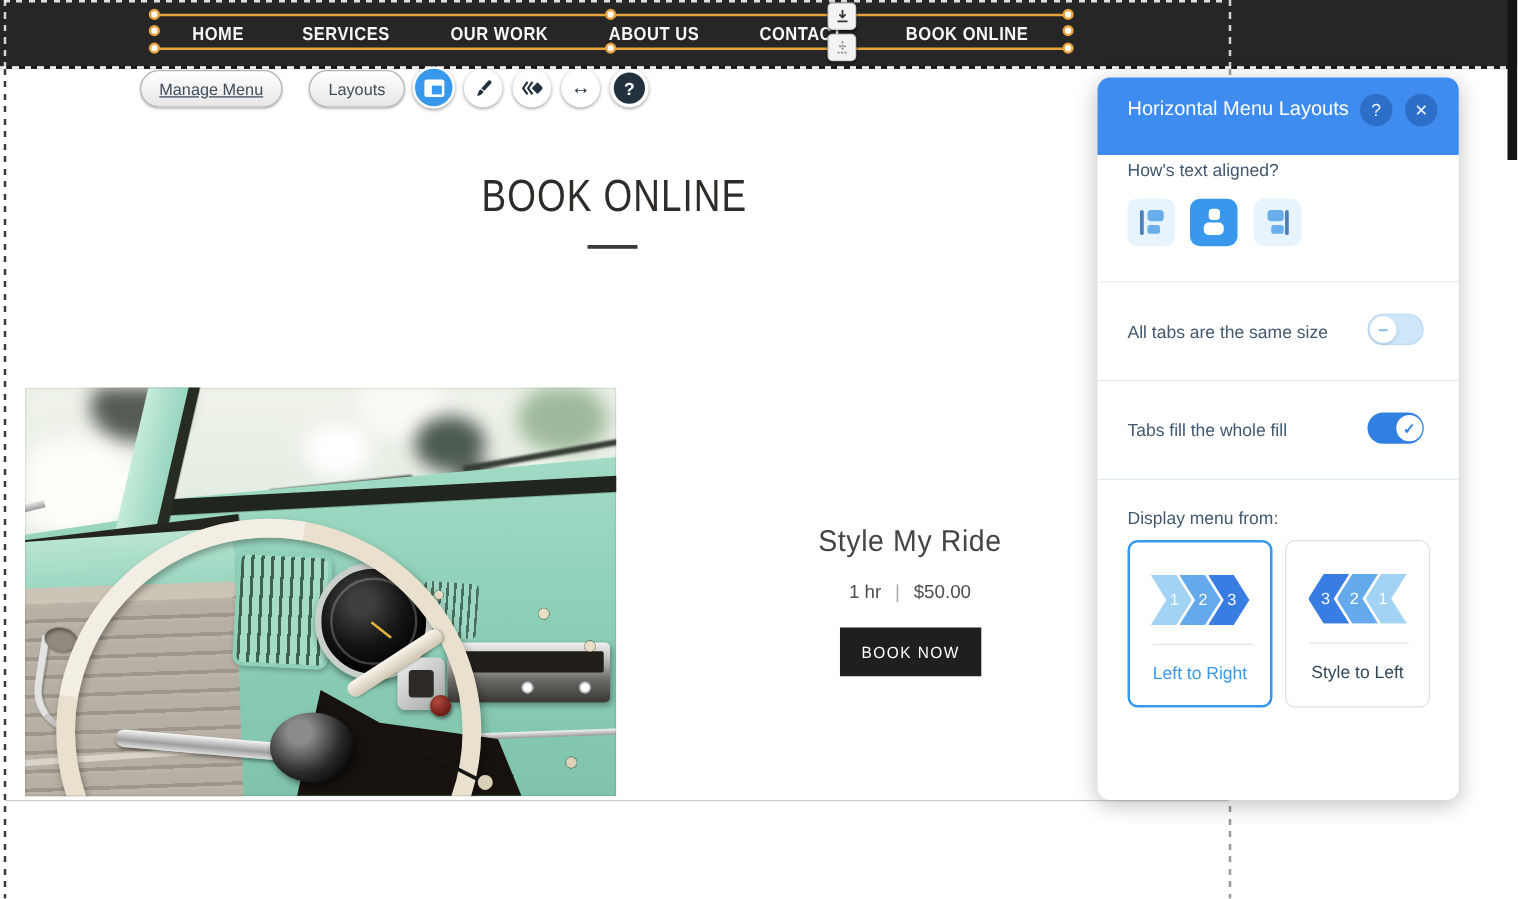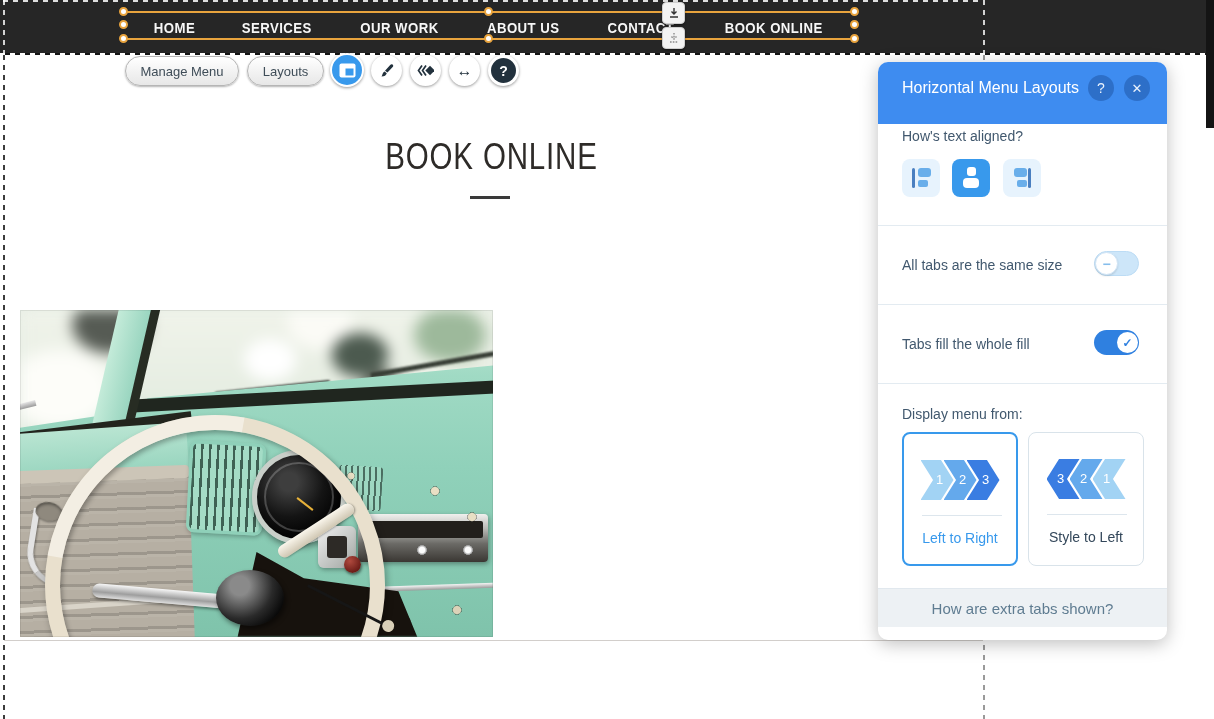--- a/index.html
+++ b/index.html
@@ -24,21 +24,21 @@
 
   
   .sel-line { position:absolute; left:124px; width:731px; height:0; border-top:2px solid #e8a33d; }
   .sel-dot { position:absolute; width:9px; height:9px; border-radius:50%; background:#fff; border:2px solid #e8a33d; }
 
   
   .stretch-btn { position:absolute; left:662px; width:23px; height:22px; background:#f3f3f3; border:1px solid #cfcfcf; border-radius:4px; box-shadow:0 1px 2px rgba(0,0,0,.5); display:flex; align-items:center; justify-content:center; cursor:pointer; }
 
   
   .pill { position:absolute; top:56px; height:30px; background:linear-gradient(#fff,#e7e7e7); border:1px solid #b5b5b5; border-radius:16px; color:#3f4d58; font-size:13px; display:flex; align-items:center; justify-content:center; box-shadow:0 1px 2px rgba(0,0,0,.3); cursor:pointer; }
-  .pill-manage { left:125px; width:114px; }
+  .pill-manage { left:112px; width:114px;text-decoration:underline; }
   .pill-nav { left:247px; width:77px; }
   .circ-btn { position:absolute; top:55px; width:31px; height:31px; border-radius:50%; background:#fff; box-shadow:0 1px 3px rgba(0,0,0,.4); display:flex; align-items:center; justify-content:center; cursor:pointer; }
   .circ-btn.primary { left:330px; top:53px; width:34px; height:34px; background:#3899ec; border:2px solid #fff; }
   .circ-glyph { color:#22313d; font-size:16px; font-weight:700; line-height:1; }
   .help-inner { width:25px; height:25px; border-radius:50%; background:#22313d; color:#fff; font-size:14px; font-weight:700; display:flex; align-items:center; justify-content:center; }
 
   
   .page-title { position:absolute; left:0; top:136px; width:983px; text-align:center; font-size:36px; font-weight:400; color:#2e2b28; letter-spacing:1px; transform:scaleX(.82); }
   .title-underline { position:absolute; left:470px; top:196px; width:40px; height:3px; background:#3a3a3a; }
   .service-text { position:absolute; left:493px; top:420px; width:470px; text-align:center; }
@@ -240,20 +240,27 @@
     <div class="ph ivory-knobs"></div>
     <div class="ph knob-red"></div>
     <div class="ph underdash"></div>
     <div class="ph wheel-ring"></div>
     <div class="ph wheel-stalk"></div>
     <div class="ph wheel-spoke"></div>
     <div class="ph wheel-hub"></div>
     <div class="ph wheel-wire"></div>
   </div>
 
+  <div class="service-text">
+    <div class="service-name">Style My Ride</div>
+    <div class="service-meta">
+      <span>1 hr</span><span class="pipe">|</span><span>$50.00</span>
+    </div>
+    <div class="book-now">BOOK NOW</div>
+  </div>
 
   <div class="strip-divider"></div>
 
   <div class="panel">
     <div class="panel-header">
       <span class="panel-title">Horizontal Menu Layouts</span>
       <span class="panel-circ panel-help">?</span>
       <span class="panel-circ panel-close">✕</span>
     </div>
 
@@ -305,16 +312,15 @@
     <div class="dir-card unsel" style="left:150px;">
       <div class="chev-row">
         <div class="chev l c-dark">3</div>
         <div class="chev l c-mid">2</div>
         <div class="chev l c-light">1</div>
       </div>
       <div class="card-div"></div>
       <div class="card-label">Style to Left</div>
     </div>
 
-    <div class="panel-footer">How are extra tabs shown?</div>
   </div>
 
 </div>
 
 </body></html>

